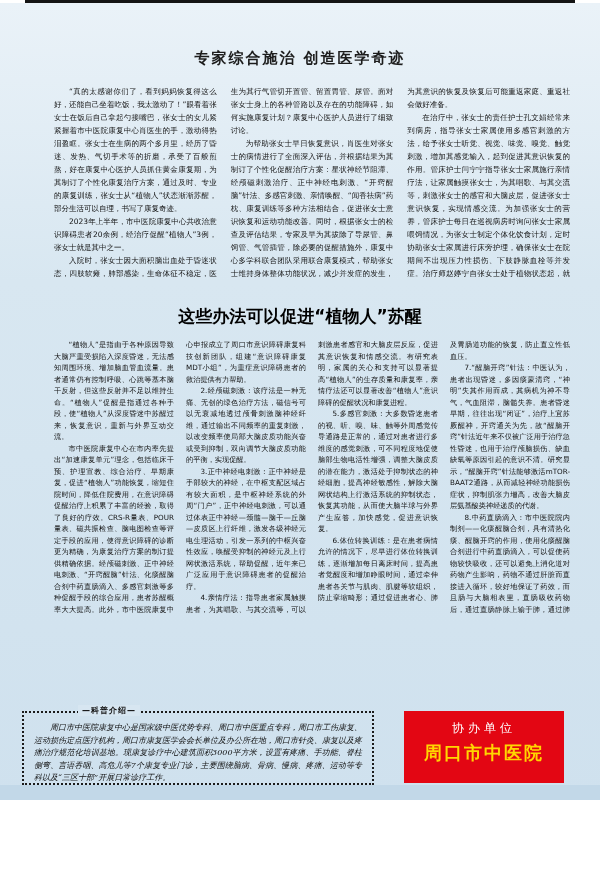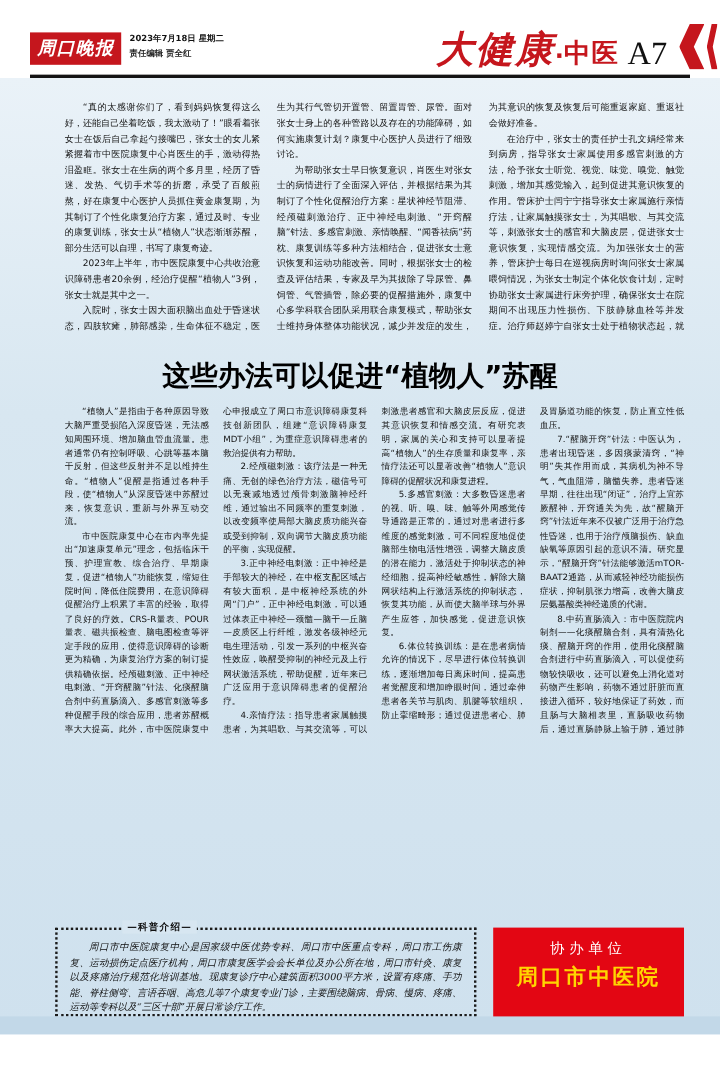--- a/index.html
+++ b/index.html
@@ -46,72 +46,54 @@
     margin:0;padding-top:34px;text-align:center;
     font-size:34px;line-height:42px;font-weight:900;color:#000;letter-spacing:0;
   }
   .subhead{
     margin:46px 0 0;text-align:center;font-size:15px;line-height:18px;
     font-weight:bold;color:#1c1c1c;letter-spacing:2px;
   }
   .cols{text-align:justify;color:#121212;overflow:hidden;margin-left:24px;}
   .cols p{margin:0;text-indent:2em;}
   .cols-3{margin-top:18px;height:206px;column-count:3;column-gap:14px;font-size:7.5px;line-height:13px;}
-  .head2{margin:14px 0 0;text-align:center;font-size:23px;line-height:22px;font-weight:900;color:#000;}
+  .head2{margin:14px 0 0;text-align:center;font-size:17px;line-height:22px;font-weight:900;color:#000;}
   .cols-4{margin-top:12px;height:278px;column-count:4;column-gap:12px;font-size:7.2px;line-height:11.5px;}
 
   
-  .footer-row{position:absolute;left:46px;right:30px;top:708px;display:flex;align-items:flex-start;}
+  .footer-row{position:absolute;left:22px;right:30px;top:708px;display:flex;align-items:flex-start;}
   .intro-wrap{position:relative;width:352px;}
   .intro-label{
     position:absolute;top:-6px;left:56px;z-index:2;background:#d7e6f1;
     padding:0 4px;font-size:8px;font-weight:bold;color:#111;letter-spacing:1px;
   }
   .intro-box{
     box-sizing:border-box;border:2px dotted #1b1b1b;height:74px;overflow:hidden;
     padding:9px 10px 6px;font-size:8px;line-height:12.5px;color:#101010;
     font-style:italic;font-family:"DejaVu Serif",serif;text-align:justify;text-indent:2em;
   }
   .sponsor-box{
-    margin-left:14px;width:160px;height:88px;background:#e30613;
+    margin-left:30px;width:160px;height:72px;background:#e30613;
     text-align:center;box-sizing:border-box;padding-top:11px;
   }
   .sponsor-label{color:#fff;font-size:12px;letter-spacing:4px;line-height:1;}
   .sponsor-name{color:#ffd600;font-size:18px;font-weight:900;letter-spacing:2px;margin-top:10px;line-height:1;}
   .bottom-band{position:absolute;left:0;right:0;bottom:0;height:15px;background:#c2d8e8;}
 </style>
 </head>
 <body>
 
 <div class="page">
 
-  <header class="masthead">
-    <div class="logo-box">
-      <span>周口晚报</span>
-    </div>
-    <div class="issue-info">
-      <div class="date">2023年7月18日 星期二</div>
-      <div class="editor">责任编辑 贾全红</div>
-    </div>
-    <div class="section-block">
-      <span class="sec-script">大健康</span>
-      <span class="sec-dot">·</span>
-      <span class="sec-name">中医</span>
-      <span class="pageno">A7</span>
-      <span class="chevron">
-        <i class="chev big"></i>
-        <i class="chev sm"></i>
-      </span>
-    </div>
-  </header>
 
   <div class="rule"></div>
 
   <main class="blue-area">
 
+    <h2 class="subhead">专家综合施治 创造医学奇迹</h2>
 
     <section class="cols cols-3">
         <p>“真的太感谢你们了，看到妈妈恢复得这么好，还能自己坐着吃饭，我太激动了！”眼看着张女士在饭后自己拿起勺接嘴巴，张女士的女儿紧紧握着市中医院康复中心肖医生的手，激动得热泪盈眶。张女士在生病的两个多月里，经历了昏迷、发热、气切手术等的折磨，承受了百般煎熬，好在康复中心医护人员抓住黄金康复期，为其制订了个性化康复治疗方案，通过及时、专业的康复训练，张女士从“植物人”状态渐渐苏醒，部分生活可以自理，书写了康复奇迹。</p>
         <p>2023年上半年，市中医院康复中心共收治意识障碍患者20余例，经治疗促醒“植物人”3例，张女士就是其中之一。</p>
         <p>入院时，张女士因大面积脑出血处于昏迷状态，四肢软瘫，肺部感染，生命体征不稳定，医生为其行气管切开置管、留置胃管、尿管。面对张女士身上的各种管路以及存在的功能障碍，如何实施康复计划？康复中心医护人员进行了细致讨论。</p>
         <p>为帮助张女士早日恢复意识，肖医生对张女士的病情进行了全面深入评估，并根据结果为其制订了个性化促醒治疗方案：星状神经节阻滞、经颅磁刺激治疗、正中神经电刺激、“开窍醒脑”针法、多感官刺激、亲情唤醒、“闻香祛病”药枕、康复训练等多种方法相结合，促进张女士意识恢复和运动功能改善。同时，根据张女士的检查及评估结果，专家及早为其拔除了导尿管、鼻饲管、气管插管，除必要的促醒措施外，康复中心多学科联合团队采用联合康复模式，帮助张女士维持身体整体功能状况，减少并发症的发生，为其意识的恢复及恢复后可能重返家庭、重返社会做好准备。</p>
         <p>在治疗中，张女士的责任护士孔文娟经常来到病房，指导张女士家属使用多感官刺激的方法，给予张女士听觉、视觉、味觉、嗅觉、触觉刺激，增加其感觉输入，起到促进其意识恢复的作用。管床护士闫宁宁指导张女士家属施行亲情疗法，让家属触摸张女士，为其唱歌、与其交流等，刺激张女士的感官和大脑皮层，促进张女士意识恢复，实现情感交流。为加强张女士的营养，管床护士每日在巡视病房时询问张女士家属喂饲情况，为张女士制定个体化饮食计划，定时协助张女士家属进行床旁护理，确保张女士在院期间不出现压力性损伤、下肢静脉血栓等并发症。治疗师赵婷宁自张女士处于植物状态起，就开始对其进行床旁功能康复治疗，维持关节活动度，给予触觉输入刺激，训练松动胸廓关节，进行体位摆放指导等。在综合治疗过程中，全体医护人员密切关注张女士的身体状况和恢复情况，及时调整治疗方案和策略。</p>
       </section>
 
     <h3 class="head2">这些办法可以促进“植物人”苏醒</h3>

